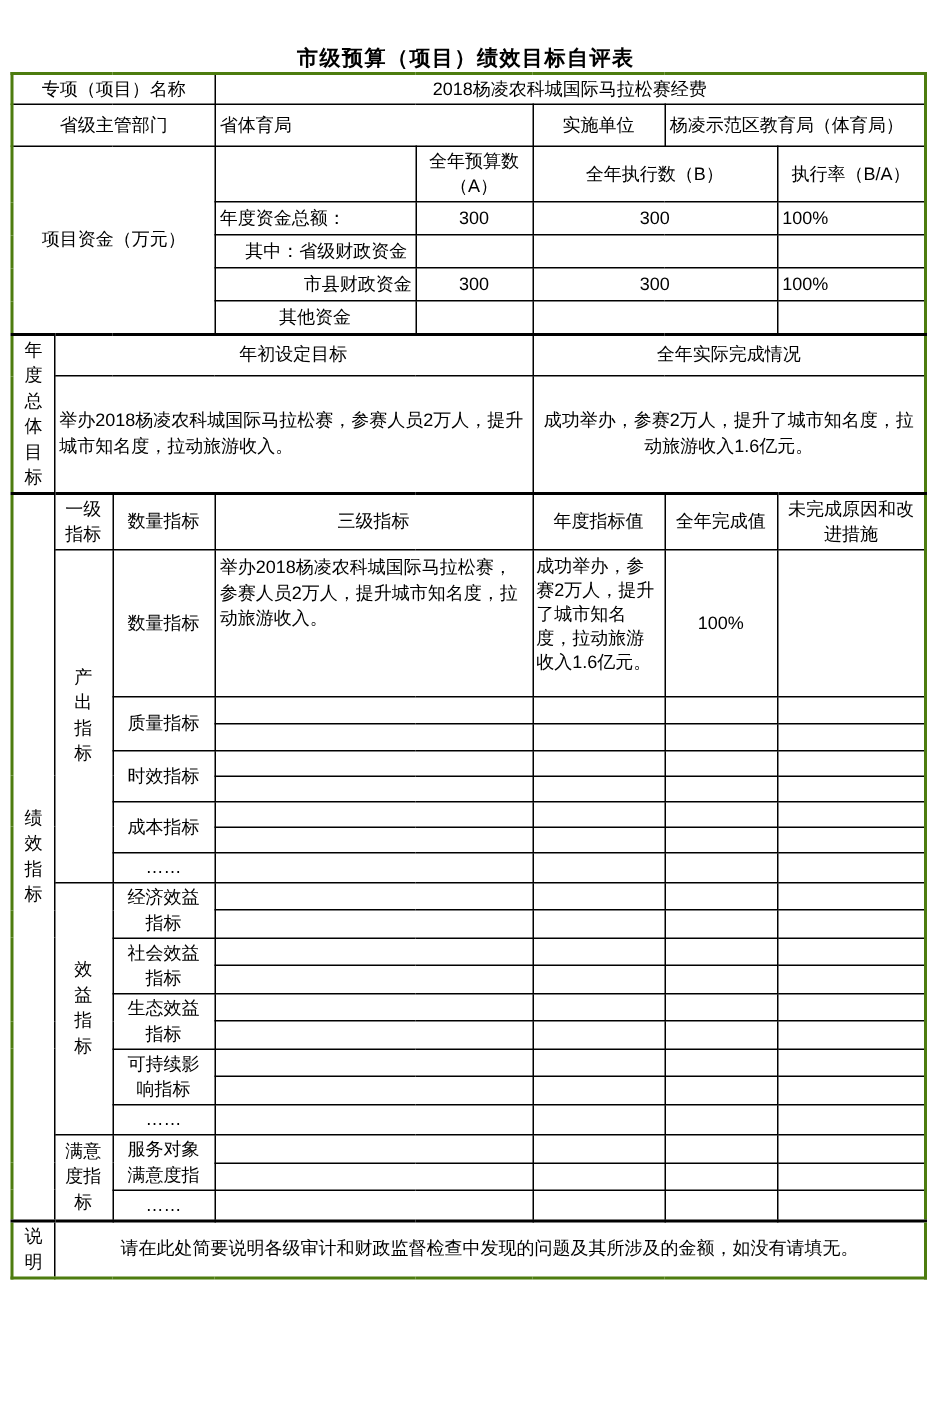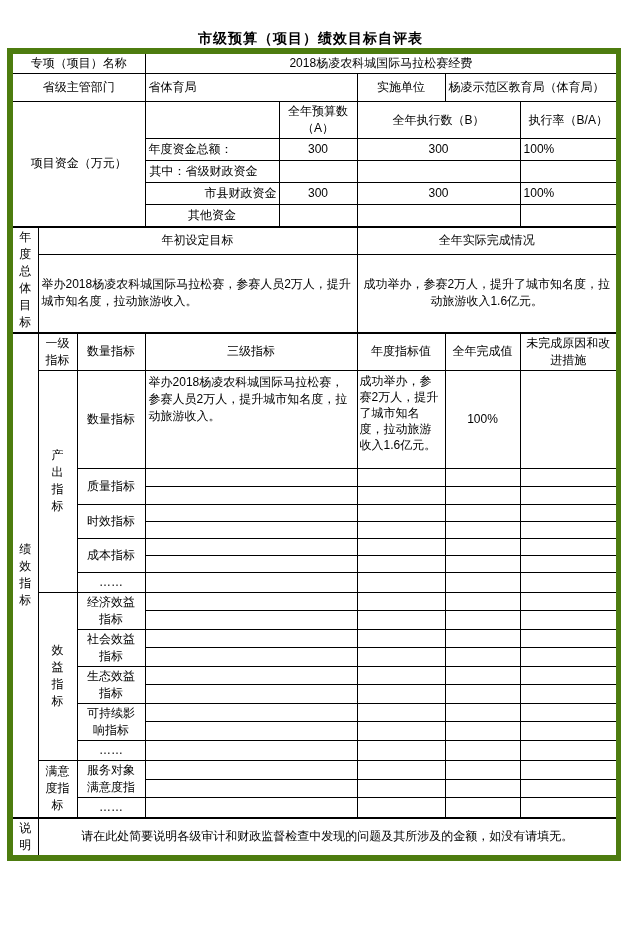--- a/index.html
+++ b/index.html
@@ -8,25 +8,25 @@
   .page{width:621px;height:950px;position:relative;}
   .doc-title{margin:30px 0 0 0;text-align:center;font-size:14px;font-weight:bold;
              letter-spacing:1px;}
   .doc-subtitle{margin:9px 0 11px 0;text-align:center;font-size:13px;}
   table{border-collapse:collapse;table-layout:fixed;margin-left:7px;width:611px;
         line-height:17px;}
   col.c0{width:28px}col.c1{width:39px}col.c2{width:68px}col.c3{width:134px}
   col.c4{width:78px}col.c5{width:88px}col.c6{width:75px}col.c7{width:99px}
   td,th{border:1px solid #000;padding:1px 3px;text-align:center;vertical-align:middle;
         font-weight:normal;overflow:hidden;word-break:break-all;}
-  table{border:6px solid #4d7c0f;}
+  table{border:2px solid #4d7c0f;}
   tr.thick-top th,tr.thick-top td{border-top:2px solid #000;}
   .tl{text-align:left;}
   .tr-a{text-align:right;padding-right:2px;}
-  .indent{padding-left:4px;}
+  .indent{padding-left:20px;}
   .pre{white-space:pre-line;}
   .top{vertical-align:top;text-align:left;padding-top:3px;}
   .tight{line-height:16px;padding:2px;}
   .h18{height:18px}.h28{height:28px}.h36{height:36px}.h22{height:22px}
   .h19{height:19px}.h57{height:57px}.h37{height:37px}.h98{height:98px}
   .rq{height:18px}.re{height:17px}.rel{height:16px}.h23{height:23px}
   .notes{margin:30px 0 0 5px;width:612px;line-height:20px;}
   .notes p{margin:0;}
 </style>
 </head>

